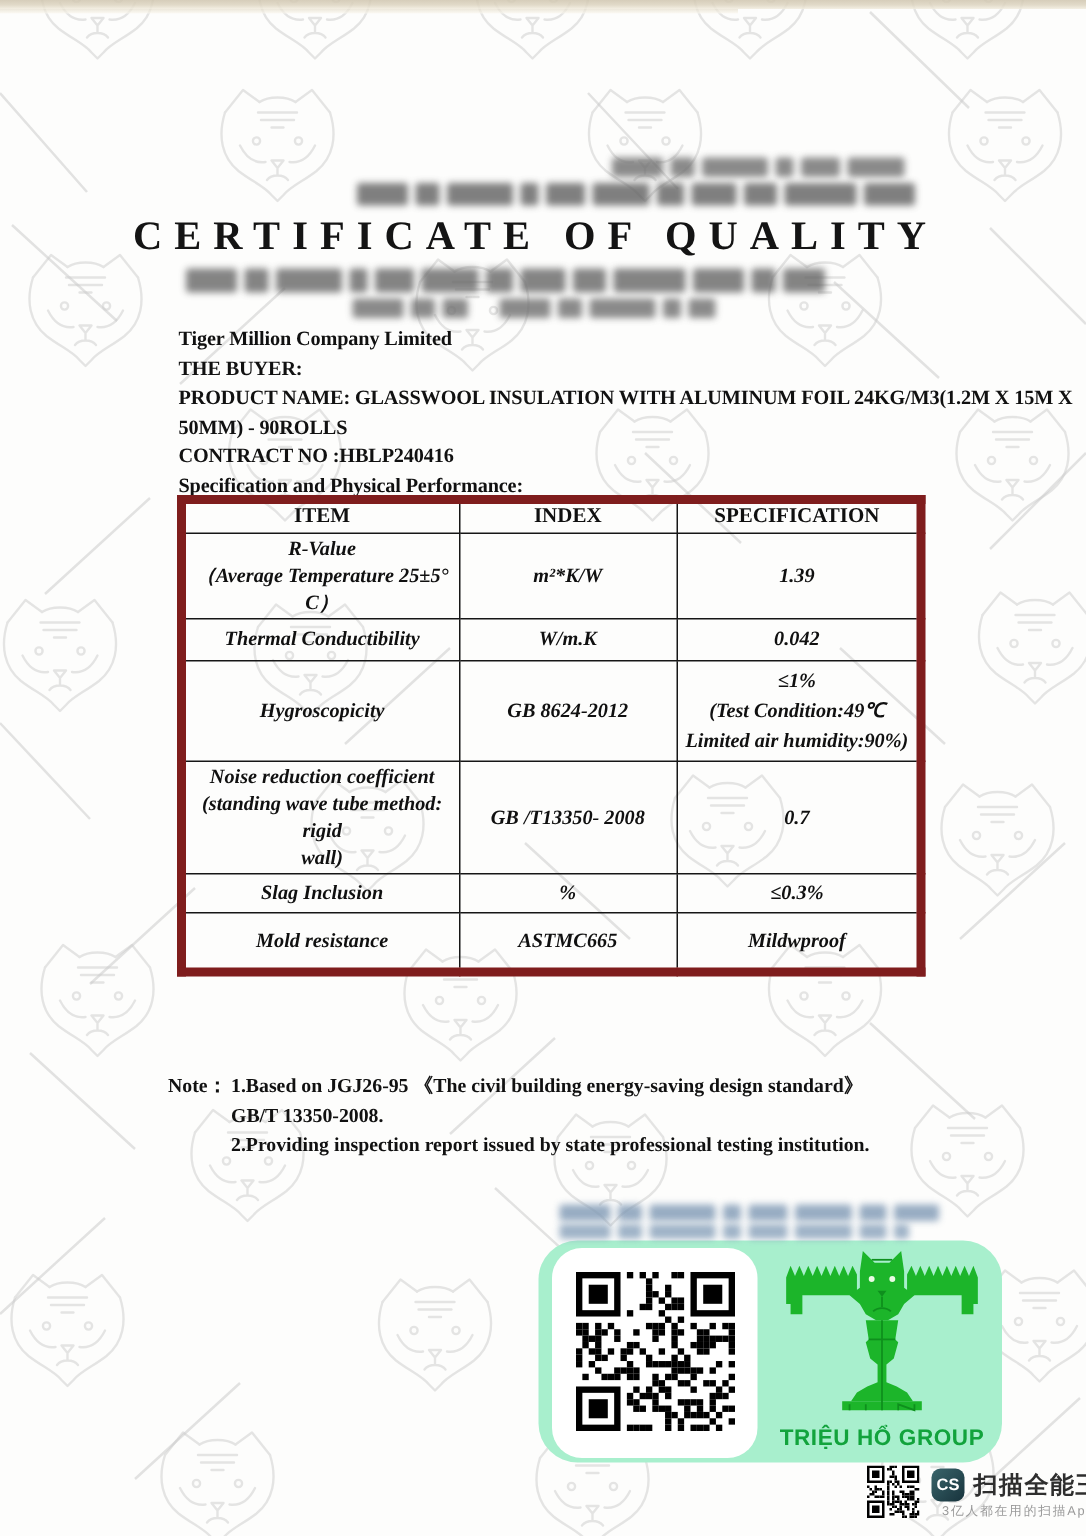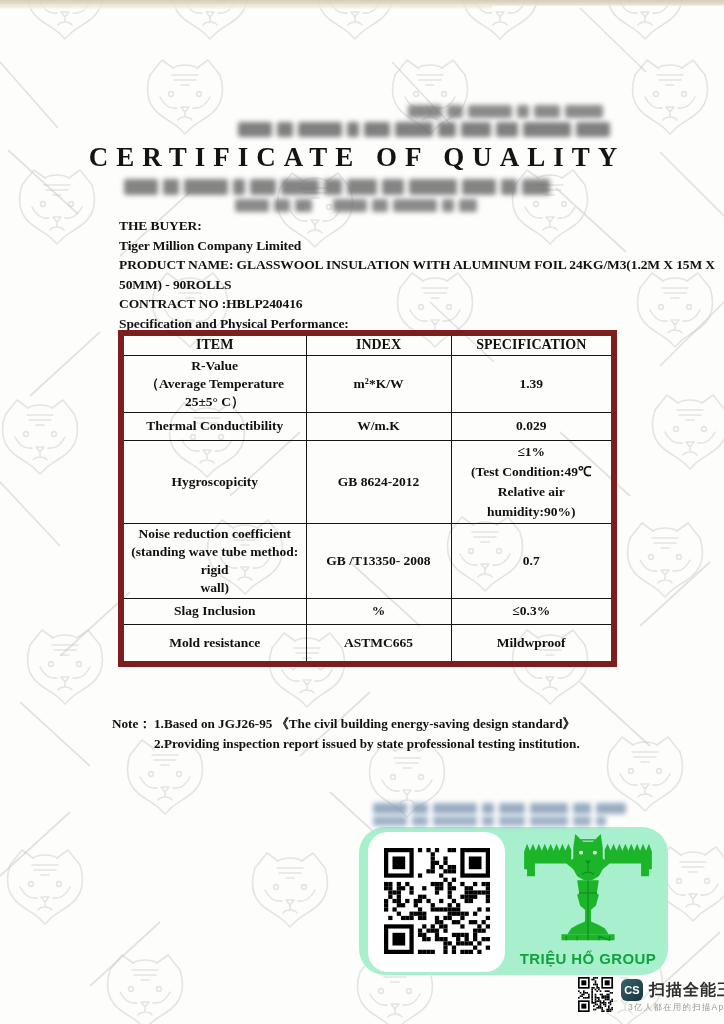--- a/index.html
+++ b/index.html
@@ -24,21 +24,21 @@
   .buyer div{margin:0;}
   table.spec{
     position:absolute;left:118px;top:330px;border-collapse:collapse;table-layout:fixed;
     font-size:13.5px;font-weight:600;color:#101010;
   }
   table.spec th,table.spec td{
     border:1.6px solid #161616;text-align:center;vertical-align:middle;padding:1px 4px;
   }
   table.spec{border:6px solid #7f1d1d;}
   table.spec th{font-size:14px;font-weight:700;}
-  .cell div{line-height:18px;}
+  .cell div{line-height:18px;font-style:italic;}
   .cell.spec3 div{line-height:20px;}
   .note{position:absolute;left:112px;top:714px;width:540px;display:flex;
     font-size:13.2px;font-weight:700;line-height:19.5px;}
   .note .note-label{flex:0 0 42px;}
   .mint-box{position:absolute;left:359px;top:827px;width:309px;height:148px;
     border-radius:26px;}
   .qr-panel{position:absolute;left:368px;top:832px;width:137px;height:140px;
     background:#ffffff;border-radius:20px;}
   .qr-main{position:absolute;left:384px;top:848px;width:106px;height:106px;}
   .logo-t{position:absolute;left:522px;top:832px;}
@@ -132,22 +132,22 @@
         <line x1="650" y1="996" x2="720" y2="932" stroke="#cccccc" stroke-width="1.7" opacity="0.55"></line>
       </g>
   </svg>
 
   <div class="torn-edge"></div>
   <div class="torn-edge2"></div>
 
   <div class="title">CERTIFICATE OF QUALITY</div>
 
   <div class="buyer">
+    <div>Tiger Million Company Limited</div>
     <div>THE BUYER:</div>
-    <div>Tiger Million Company Limited</div>
     <div>PRODUCT NAME: GLASSWOOL INSULATION WITH ALUMINUM   FOIL 24KG/M3(1.2M X 15M X</div>
     <div>50MM) - 90ROLLS</div>
     <div>CONTRACT NO :HBLP240416</div>
     <div>Specification and Physical Performance:</div>
   </div>
 
   <table class="spec">
     <colgroup>
         <col style="width:185px">
         <col style="width:145px">
@@ -174,34 +174,34 @@
           </td>
         </tr>
         <tr style="height: 28px;">
           <td class="cell item">
             <div>Thermal Conductibility</div>
           </td>
           <td class="cell index">
             <div>W/m.K</div>
           </td>
           <td class="cell spec spec3">
-            <div>0.029</div>
+            <div>0.042</div>
           </td>
         </tr>
         <tr style="height: 67px;">
           <td class="cell item">
             <div>Hygroscopicity</div>
           </td>
           <td class="cell index">
             <div>GB 8624-2012</div>
           </td>
           <td class="cell spec spec3">
             <div>≤1%</div>
             <div>(Test Condition:49℃</div>
-            <div>Relative air humidity:90%)</div>
+            <div>Limited air humidity:90%)</div>
           </td>
         </tr>
         <tr style="height: 61px;">
           <td class="cell item">
             <div>Noise reduction coefficient</div>
             <div>(standing wave tube method: rigid</div>
             <div>wall)</div>
           </td>
           <td class="cell index">
             <div>GB /T13350- 2008</div>
@@ -232,20 +232,21 @@
             <div>Mildwproof</div>
           </td>
         </tr>
       </tbody>
   </table>
 
   <div class="note">
     <span class="note-label">Note：</span>
     <div class="note-lines">
       <div>1.Based on JGJ26-95 《The civil building energy-saving design standard》</div>
+      <div>GB/T 13350-2008.</div>
       <div>2.Providing inspection report issued by state professional testing institution.</div>
     </div>
   </div>
 
   <div class="mint-box" style="background: rgb(168, 239, 205);"></div>
   <div class="qr-panel"></div>
   <div class="qr-main" id="qr-main"><svg width="106" height="106" xmlns="http://www.w3.org/2000/svg">
         <rect width="106" height="106" fill="#fff"></rect>
         <rect x="33.92" y="0" width="4.24" height="4.24" fill="#000"></rect>
         <rect x="42.400000000000006" y="0" width="4.24" height="4.24" fill="#000"></rect>

